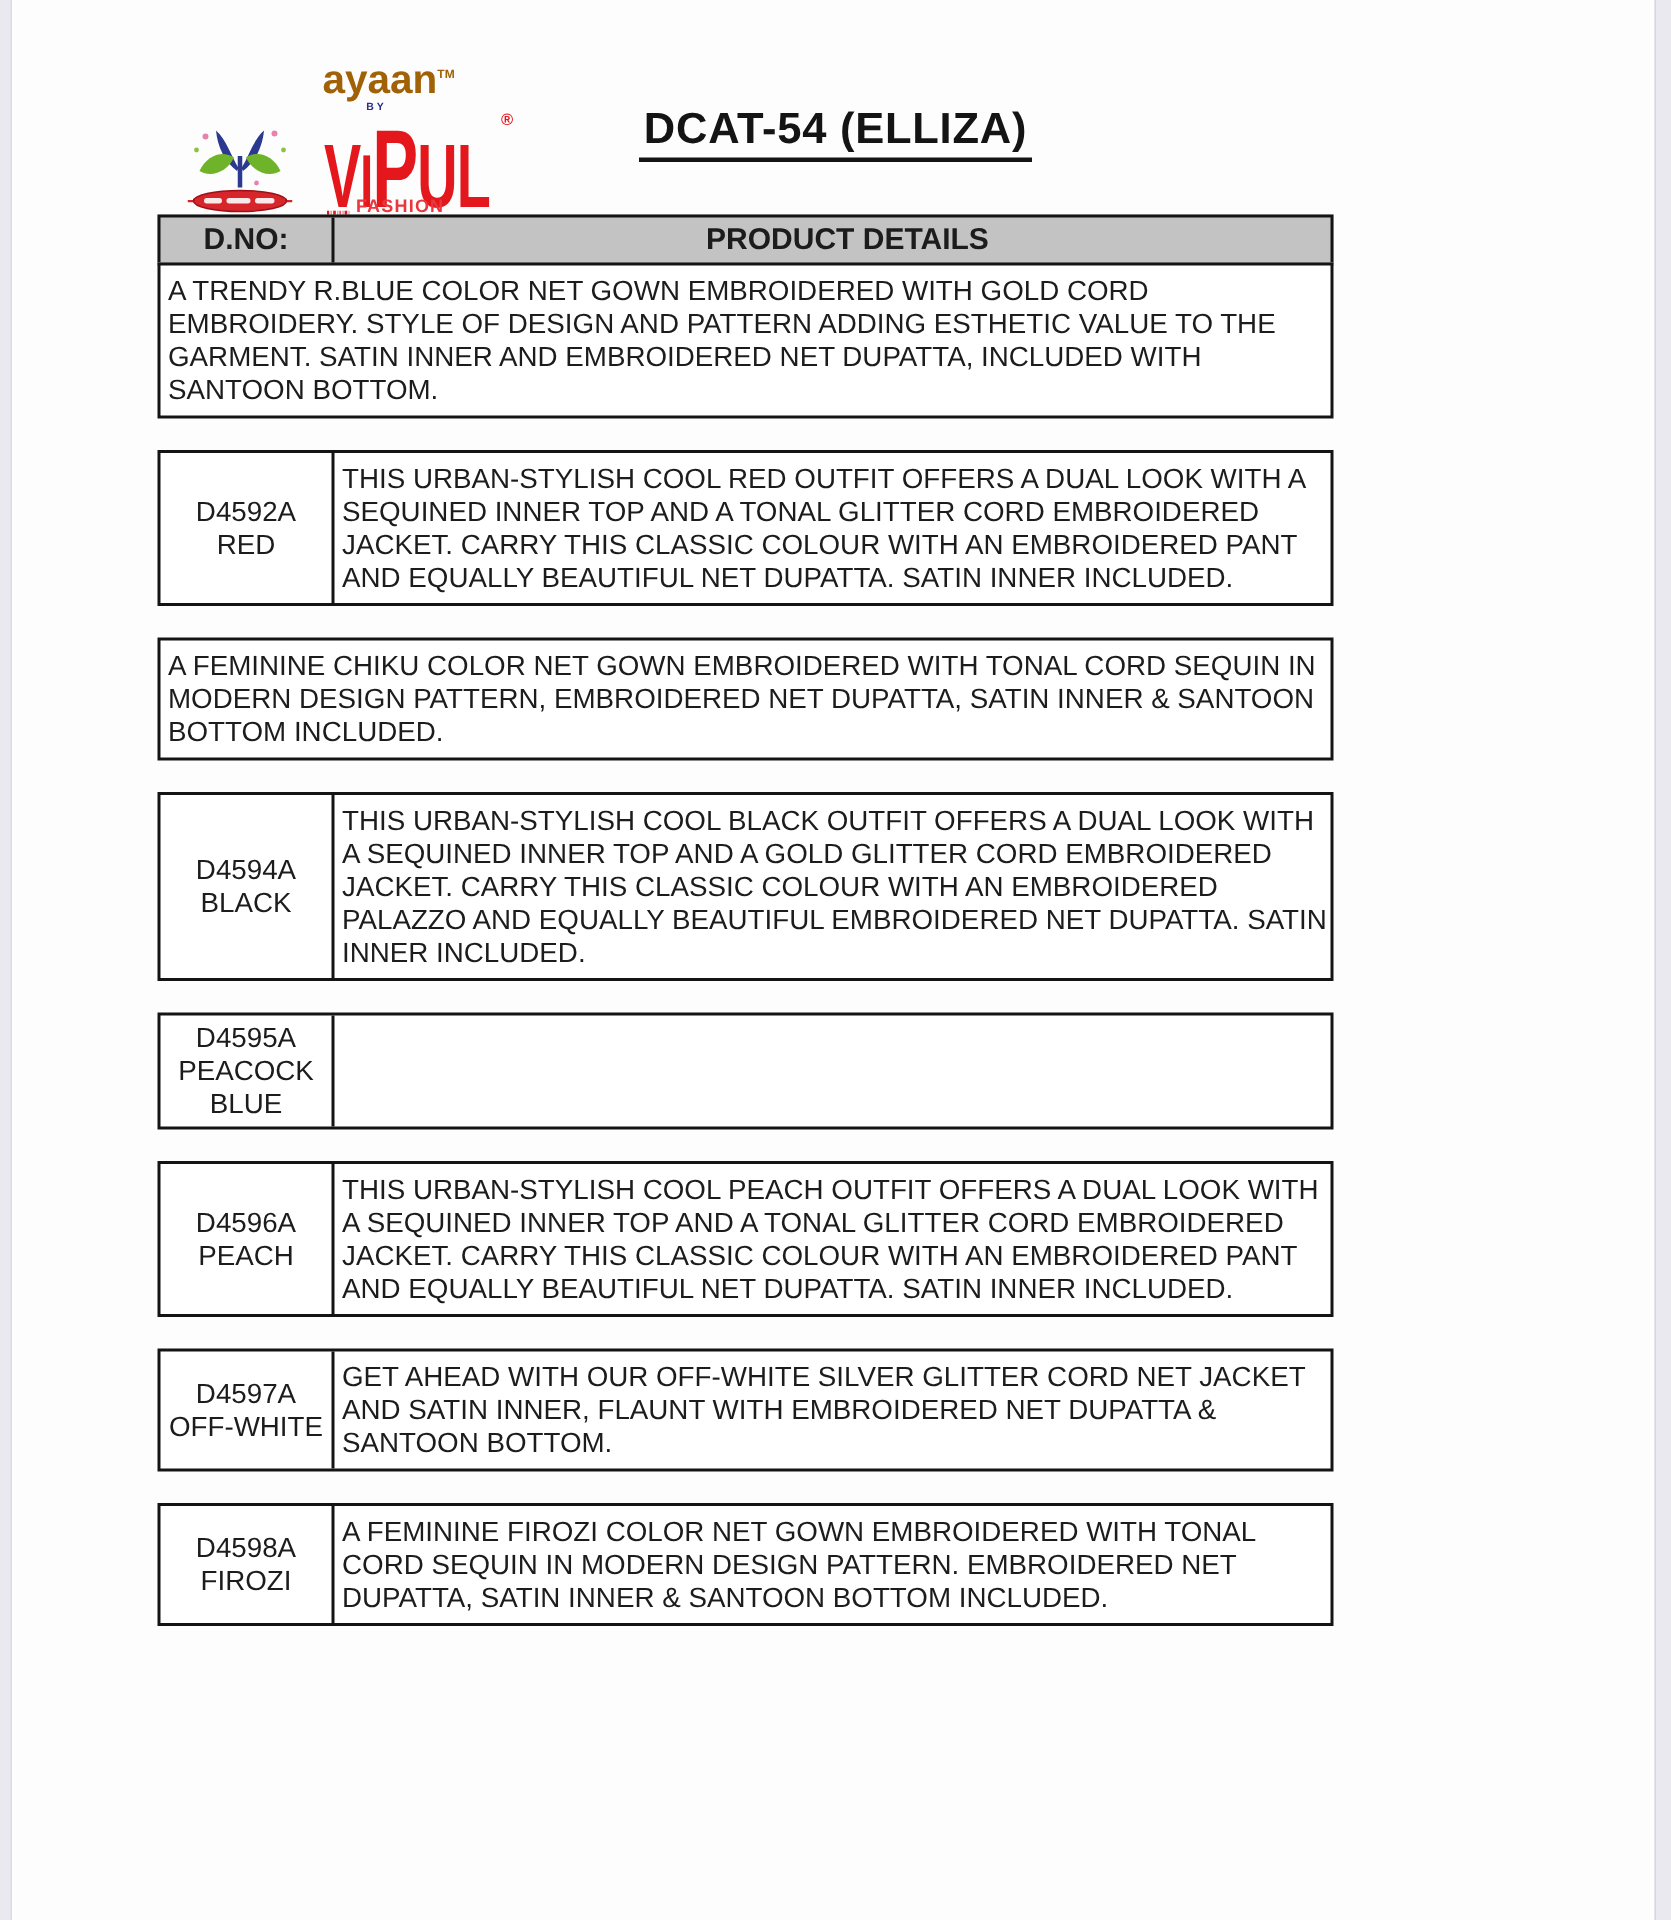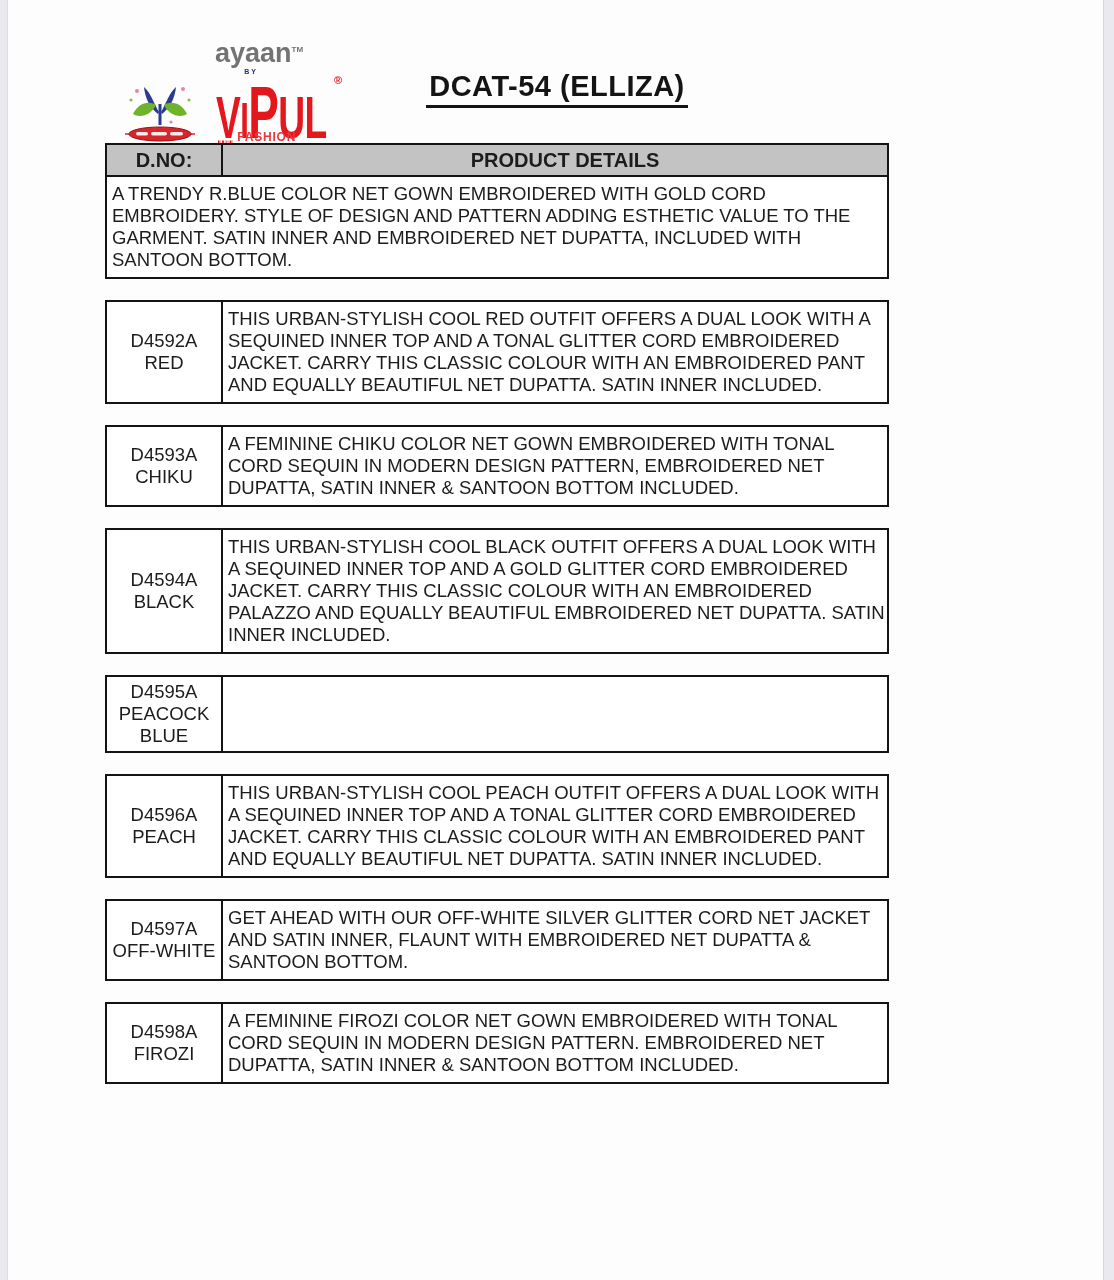--- a/index.html
+++ b/index.html
@@ -8,21 +8,21 @@
     background:#fdfdfe;overflow:hidden;
     font-family:"Liberation Sans", sans-serif;
     color:#1c1c1c;
   }
   .edge-left{position:absolute;left:0;top:0;width:7px;height:1280px;background:#e9e9ef;border-right:1px solid #dcdce4;}
   .edge-right{position:absolute;right:0;top:0;width:10px;height:1280px;background:#e9e9ef;border-left:1px solid #d6d6de;}
 
   
   .brand{position:absolute;left:0;top:0;}
   .ayaan{position:absolute;left:215px;top:38px;width:80px;text-align:right;
-         font-size:27px;font-weight:bold;color:#737373;letter-spacing:0;}
+         font-size:27px;font-weight:bold;color:#a16207;letter-spacing:0;}
   .ayaan .tm{font-size:8px;vertical-align:super;letter-spacing:0;}
   .bylabel{position:absolute;left:215px;top:68px;width:72px;text-align:center;
            font-size:7px;font-weight:bold;letter-spacing:2px;color:#2b2f85;}
   .flower{position:absolute;left:125px;top:78px;}
   .vipul{position:absolute;left:216px;top:76px;white-space:nowrap;color:#e4171d;
          font-weight:bold;transform:scaleX(0.62);transform-origin:0 100%;letter-spacing:-1px;line-height:1;}
   .vipul .l1,.vipul .l4,.vipul .l5{font-size:60px;}
   .vipul .l2{font-size:50px;}
   .vipul .l3{font-size:74px;}
   .reg{position:absolute;left:334px;top:74px;font-size:11px;color:#e4171d;font-weight:bold;}
@@ -114,24 +114,20 @@
 
   <div class="row gap">
     <div class="c1">
       <div>D4592A</div>
       <div>RED</div>
     </div>
     <div class="c2">THIS URBAN-STYLISH COOL RED OUTFIT OFFERS A DUAL LOOK WITH A SEQUINED INNER TOP AND A TONAL GLITTER CORD EMBROIDERED JACKET. CARRY THIS CLASSIC COLOUR WITH AN EMBROIDERED PANT AND EQUALLY BEAUTIFUL NET DUPATTA. SATIN INNER INCLUDED.</div>
   </div>
 
   <div class="row gap">
-    <div class="c1">
-      <div>D4593A</div>
-      <div>CHIKU</div>
-    </div>
     <div class="c2">A FEMININE CHIKU COLOR NET GOWN EMBROIDERED WITH TONAL CORD SEQUIN IN MODERN DESIGN PATTERN, EMBROIDERED NET DUPATTA, SATIN INNER &amp; SANTOON BOTTOM INCLUDED.</div>
   </div>
 
   <div class="row gap">
     <div class="c1">
       <div>D4594A</div>
       <div>BLACK</div>
     </div>
     <div class="c2">THIS URBAN-STYLISH COOL BLACK OUTFIT OFFERS A DUAL LOOK WITH A SEQUINED INNER TOP AND A GOLD GLITTER CORD EMBROIDERED JACKET. CARRY THIS CLASSIC COLOUR WITH AN EMBROIDERED PALAZZO AND EQUALLY BEAUTIFUL EMBROIDERED NET DUPATTA. SATIN INNER INCLUDED.</div>
   </div>

